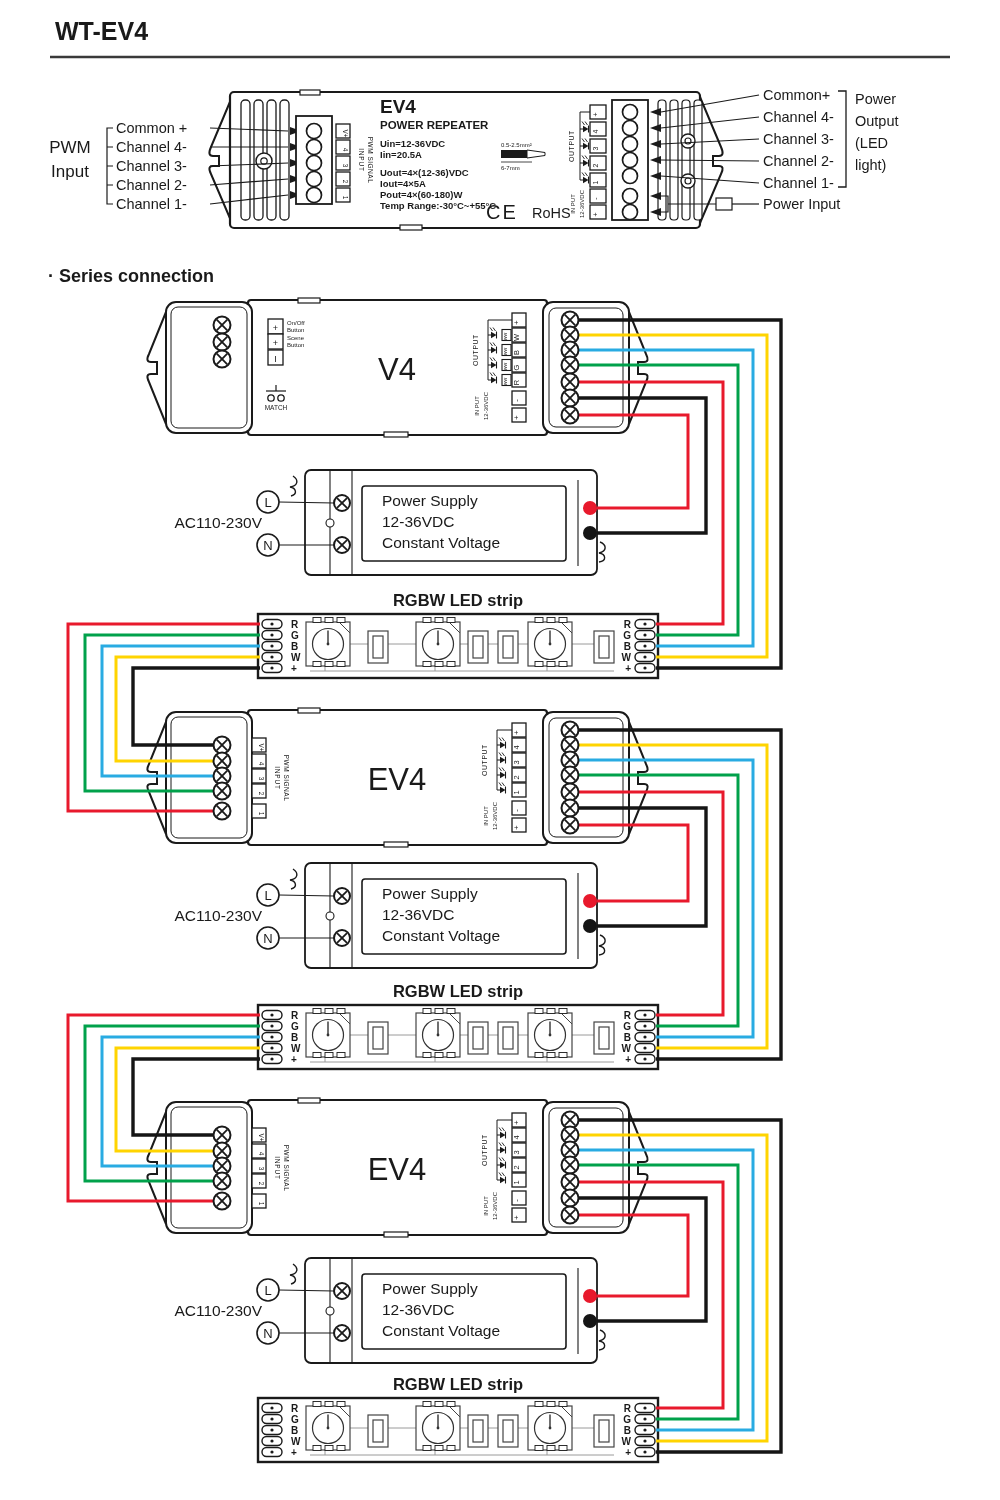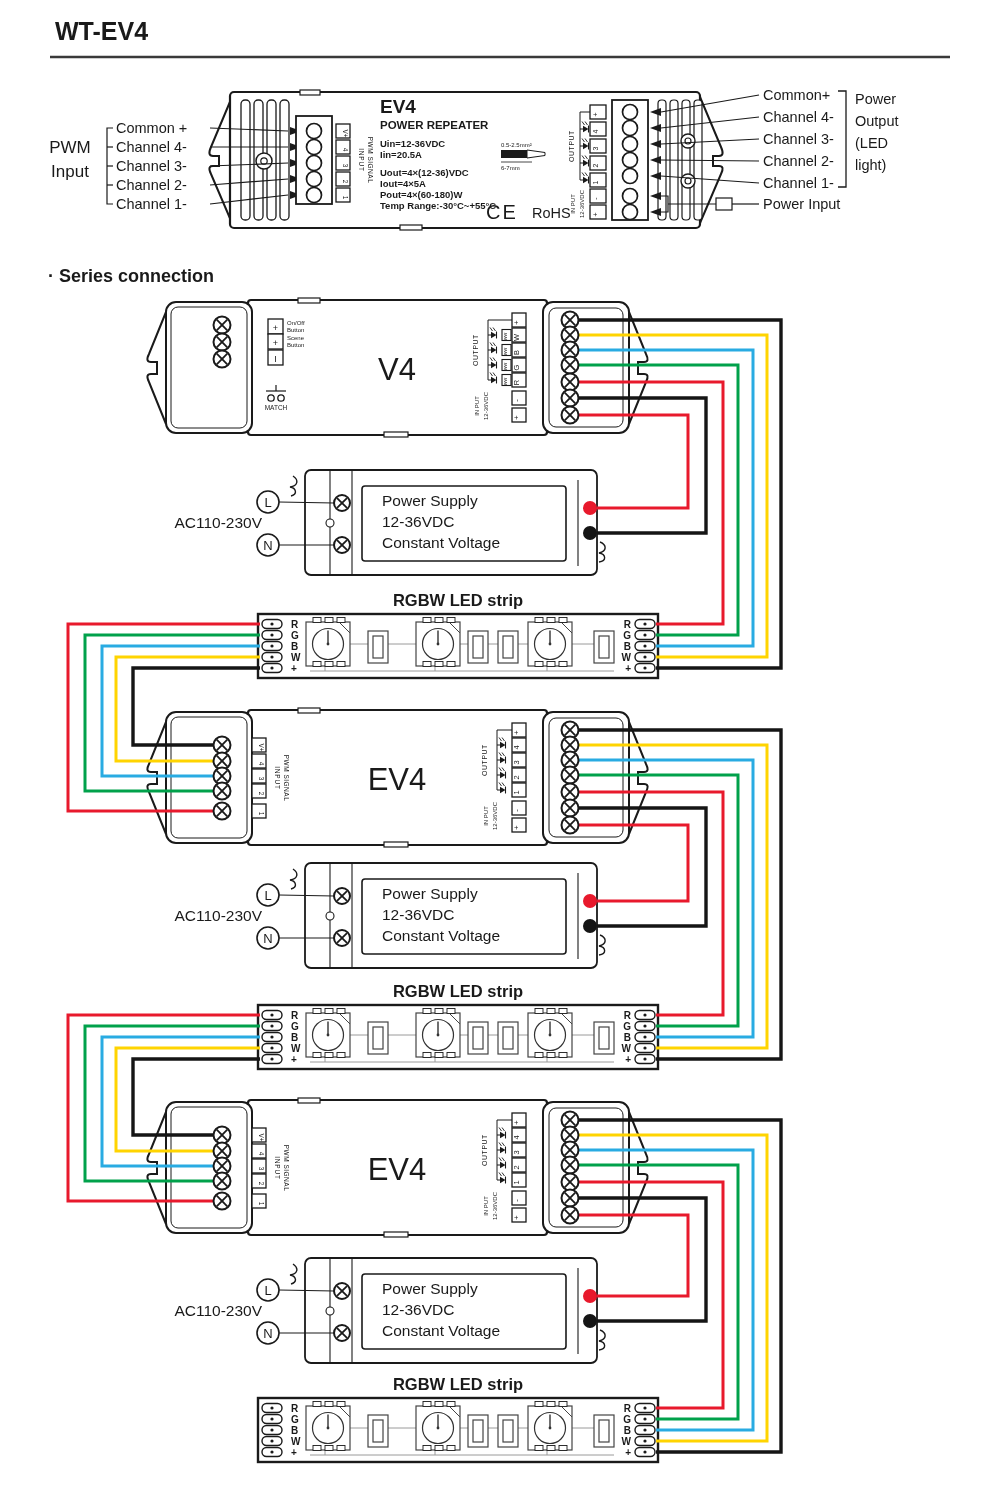--- a/index.html
+++ b/index.html
@@ -1,16 +1,16 @@
 <!DOCTYPE html>
 <html><head>
 <meta charset="utf-8">
 <style>
   html,body{margin:0;padding:0;background:#ffffff;}
-  .page{position:relative;width:1000px;height:1500px;background:#fff;overflow:hidden;}
+  .page{position:relative;width:1000px;height:1500px;background:#fff;overflow:hidden;border-radius:17px;}
   svg{display:block;font-family:"Liberation Sans","DejaVu Sans",sans-serif;}
   text{fill:#1a1a1a;}
 </style>
 </head>
 <body>
 
 <div class="page">
   <svg id="diagram" viewBox="0 0 1000 1500" width="1000" height="1500">
       <g>
         <g>

